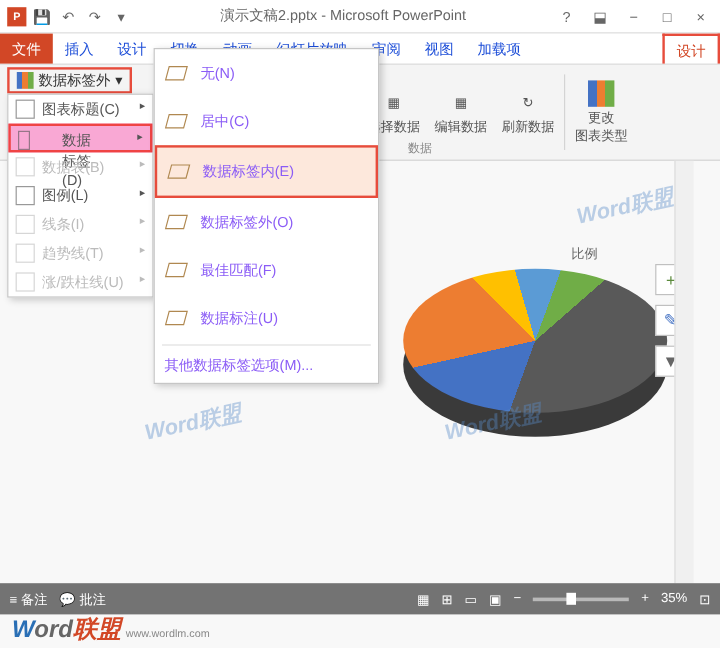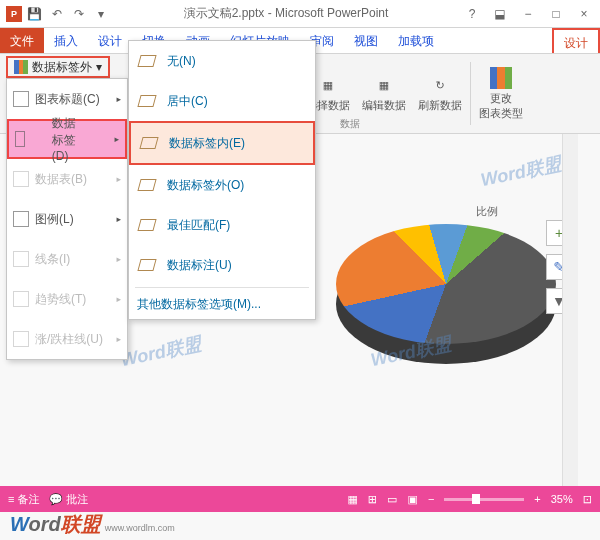--- a/index.html
+++ b/index.html
@@ -17,41 +17,41 @@
 .tab.active{color:#d24726;border:2px solid #e74c3c;border-bottom:none;}
 .tab.last{margin-left:auto;}
 .ribbon{height:80px;background:#f4f4f4;border-bottom:1px solid #d4d4d4;display:flex;padding:4px;position:relative;}
 .ribbon-btn{display:flex;flex-direction:column;align-items:center;justify-content:center;padding:2px 6px;font-size:11px;color:#555;gap:2px;min-width:48px;}
 .ribbon-btn.disabled{color:#aaa;}
 .ribbon-icon{width:22px;height:22px;display:flex;align-items:center;justify-content:center;}
 .ribbon-sep{width:1px;background:#d4d4d4;margin:4px 2px;}
 .add-elem{border:2px solid #e74c3c;display:flex;align-items:center;padding:2px 6px;gap:4px;height:22px;position:absolute;top:2px;left:6px;background:#f4f4f4;z-index:10;}
 .chart-icon{width:14px;height:14px;background:linear-gradient(to right,#4472c4 33%,#ed7d31 33% 66%,#70ad47 66%);}
 .elem-menu{position:absolute;top:24px;left:6px;width:122px;background:#fff;border:1px solid #c6c6c6;box-shadow:2px 2px 6px rgba(0,0,0,0.2);z-index:20;}
-.elem-item{display:flex;align-items:center;padding:4px 6px;gap:6px;color:#555;height:40px;}
+.elem-item{display:flex;padding:4px 6px;gap:6px;color:#555;height:24px;}
 .elem-item.disabled{color:#bbb;}
 .elem-item .mi{width:16px;height:16px;border:1px solid currentColor;opacity:0.6;}
 .elem-item .arrow{margin-left:auto;font-size:9px;}
 .elem-item.highlight{border:2px solid #ef4444;background:#f9a8d4;gap:27px;}
 .submenu{position:absolute;top:40px;left:128px;width:188px;background:#fff;border:1px solid #c6c6c6;box-shadow:2px 2px 6px rgba(0,0,0,0.2);z-index:25;}
-.sub-item{display:flex;align-items:center;padding:10px 8px;gap:10px;color:#0369a1;}
+.sub-item{display:flex;align-items:center;padding:10px 8px;gap:10px;color:#8b5cf6;}
 .sub-item.highlight{border:2px solid #e74c3c;background:#fde8dc;}
 .sub-sep{height:1px;background:#e0e0e0;margin:2px 6px;}
 .sub-icon{width:20px;height:20px;position:relative;}
 .sub-icon::before{content:"";position:absolute;width:14px;height:10px;border:1px solid #b08850;top:4px;left:2px;transform:skewX(-15deg);}
 .thumb-panel{position:absolute;top:134px;left:10px;width:94px;background:#fff;border-right:1px solid #ddd;padding:6px;}
 .thumb{width:80px;height:56px;border:2px solid #e74c3c;background:#fff;display:flex;align-items:center;justify-content:center;}
 .thumb-pie{width:40px;height:40px;border-radius:50%;background:conic-gradient(#333 0 70%,#999 70% 85%,#ccc 85%);}
 .chart-area{position:absolute;top:134px;left:316px;right:42px;bottom:54px;}
 .pie-3d{position:absolute;top:90px;left:20px;width:220px;height:140px;}
 .pie-top{width:220px;height:120px;border-radius:50%;background:conic-gradient(from 200deg,#4472c4 0 16%,#ed7d31 16% 32%,#ffc000 32% 40%,#5b9bd5 40% 50%,#70ad47 50% 58%,#595959 58% 100%);position:absolute;}
 .pie-side{width:220px;height:120px;border-radius:50%;background:#3a3a3a;position:absolute;top:20px;z-index:-1;}
 .side-btns{position:absolute;right:28px;top:220px;display:flex;flex-direction:column;gap:8px;}
 .side-btn{width:26px;height:26px;border:1px solid #c0c0c0;background:#fff;display:flex;align-items:center;justify-content:center;color:#5b8a3c;font-size:14px;}
-.statusbar{position:absolute;bottom:28px;left:0;right:0;height:26px;background:#ec4899;color:#fff;display:flex;align-items:center;padding:0 8px;font-size:11px;gap:10px;}
+.statusbar{position:absolute;bottom:28px;left:0;right:0;height:26px;background:#737373;color:#fff;display:flex;align-items:center;padding:0 8px;font-size:11px;gap:10px;}
 .statusbar .spacer{flex:1;}
 .zoom-slider{width:80px;height:3px;background:rgba(255,255,255,0.5);position:relative;}
 .zoom-slider::after{content:"";position:absolute;width:8px;height:10px;background:#fff;top:-4px;left:28px;}
 .watermark{position:absolute;color:rgba(90,140,200,0.4);font-size:18px;font-style:italic;font-weight:bold;transform:rotate(-12deg);pointer-events:none;}
 .wm1{top:150px;left:60px;}
 .wm2{top:160px;left:480px;}
 .wm3{top:340px;left:120px;}
 .wm4{top:340px;left:370px;}
 .logo{position:absolute;bottom:2px;left:10px;font-size:20px;font-weight:bold;font-style:italic;}
 .logo .w{color:#2a6fb5;}

